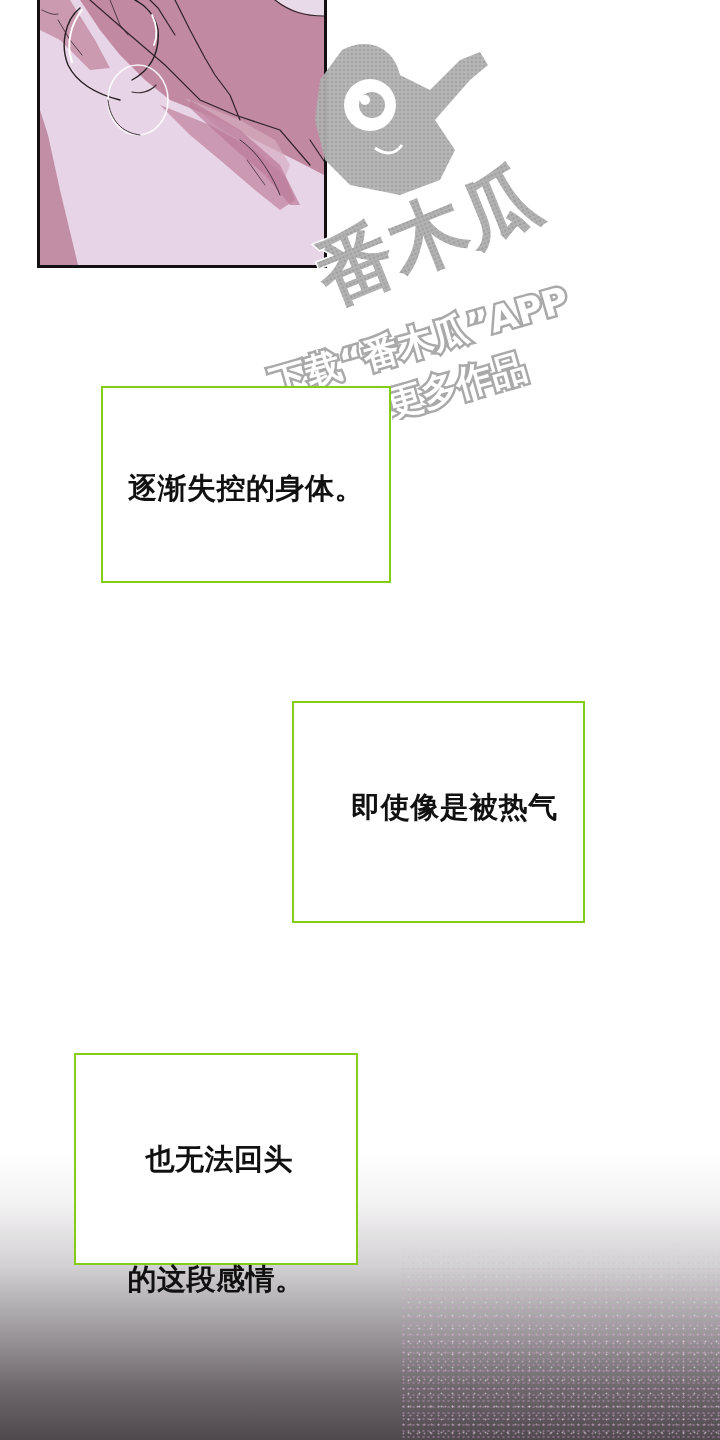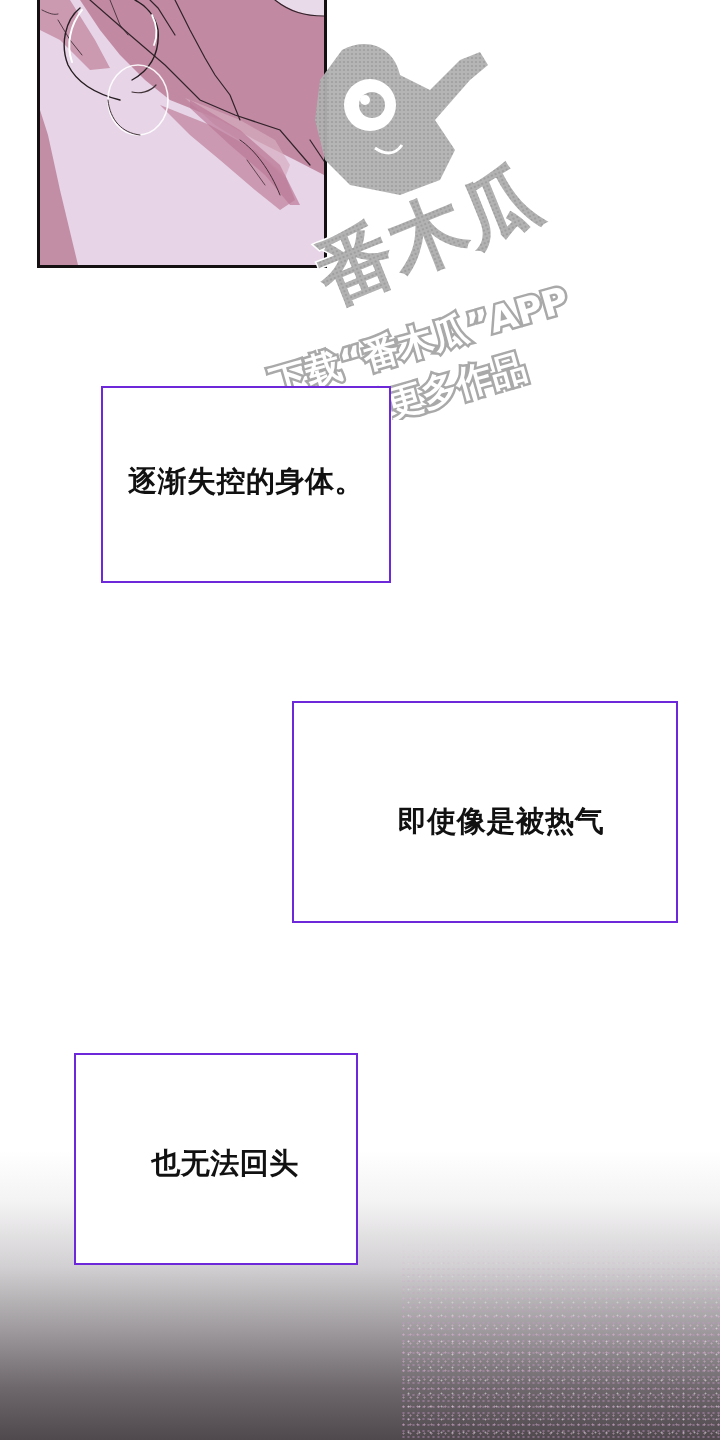--- a/index.html
+++ b/index.html
@@ -34,30 +34,30 @@
     position: absolute; left: 37px; top: -3px; width: 284px; height: 265px;
     border: 3px solid #141012; overflow: hidden;
     background: #e5d2e5;
   }
   .art-panel svg { display: block; }
   .watermark {
     position: absolute; left: 230px; top: 20px; width: 400px; height: 400px;
     pointer-events: none;
   }
   .caption-box {
-    position: absolute; background: #ffffff; border: 2px solid #6d28d9;
-    display: flex; align-items: flex-end; justify-content: center;
+    position: absolute; background: #ffffff; border: 2px solid #84cc16;
+    display: flex; align-items: flex-start; justify-content: center;
     box-sizing: border-box;
   }
   .caption-text {
     color: #111111; font-size: 29px; font-weight: bold; line-height: 40px;
     letter-spacing: 0.5px; text-align: left; white-space: pre;
   }
   #cap1 { left: 101px; top: 386px; width: 290px; height: 197px; }
-  #cap2 { left: 292px; top: 701px; width: 386px; height: 222px; padding-left: 8px; }
+  #cap2 { left: 292px; top: 701px; width: 293px; height: 222px; padding-left: 8px; }
   #cap2 .caption-text { padding-left: 24px; margin-top: 4px; }
   #cap3 { left: 74px; top: 1053px; width: 284px; height: 212px; }
   #cap3 .caption-text { margin-top: 4px; }
   .line { display: block; }
   .indent-1 { padding-left: 18px; }
 </style>
 </head>
 <body>
 
 <div class="bottom-fade"></div>
@@ -146,14 +146,15 @@
 
 <div class="caption-box" id="cap2">
   <div class="caption-text">
     <span class="line">即使像是被热气</span>
   </div>
 </div>
 
 <div class="caption-box" id="cap3">
   <div class="caption-text">
     <span class="line indent-1">也无法回头</span>
+    <span class="line">的这段感情。</span>
   </div>
 </div>
 
 </body></html>

